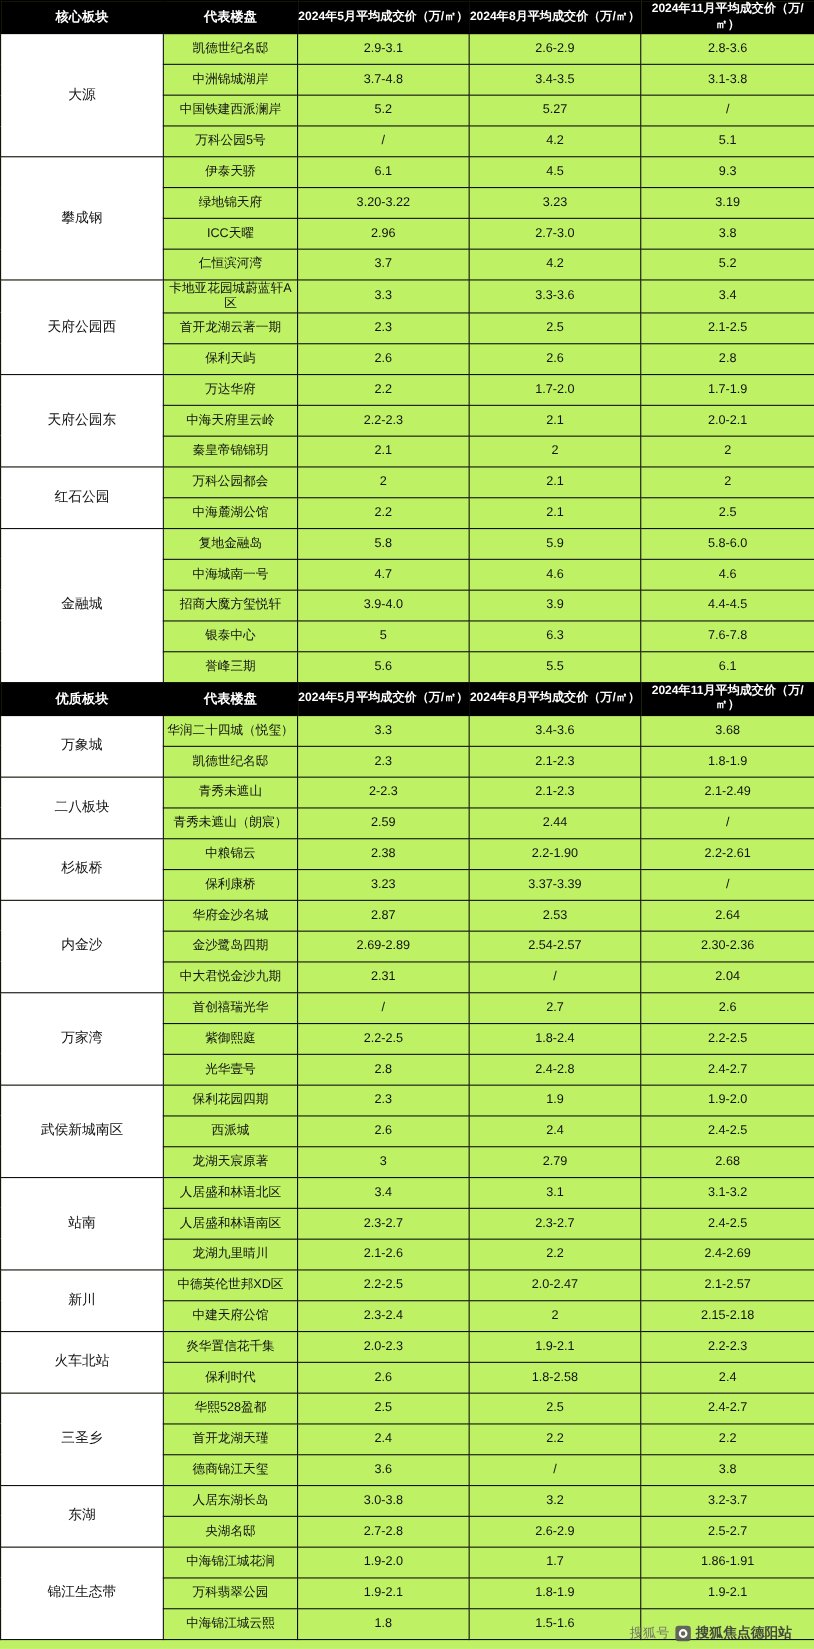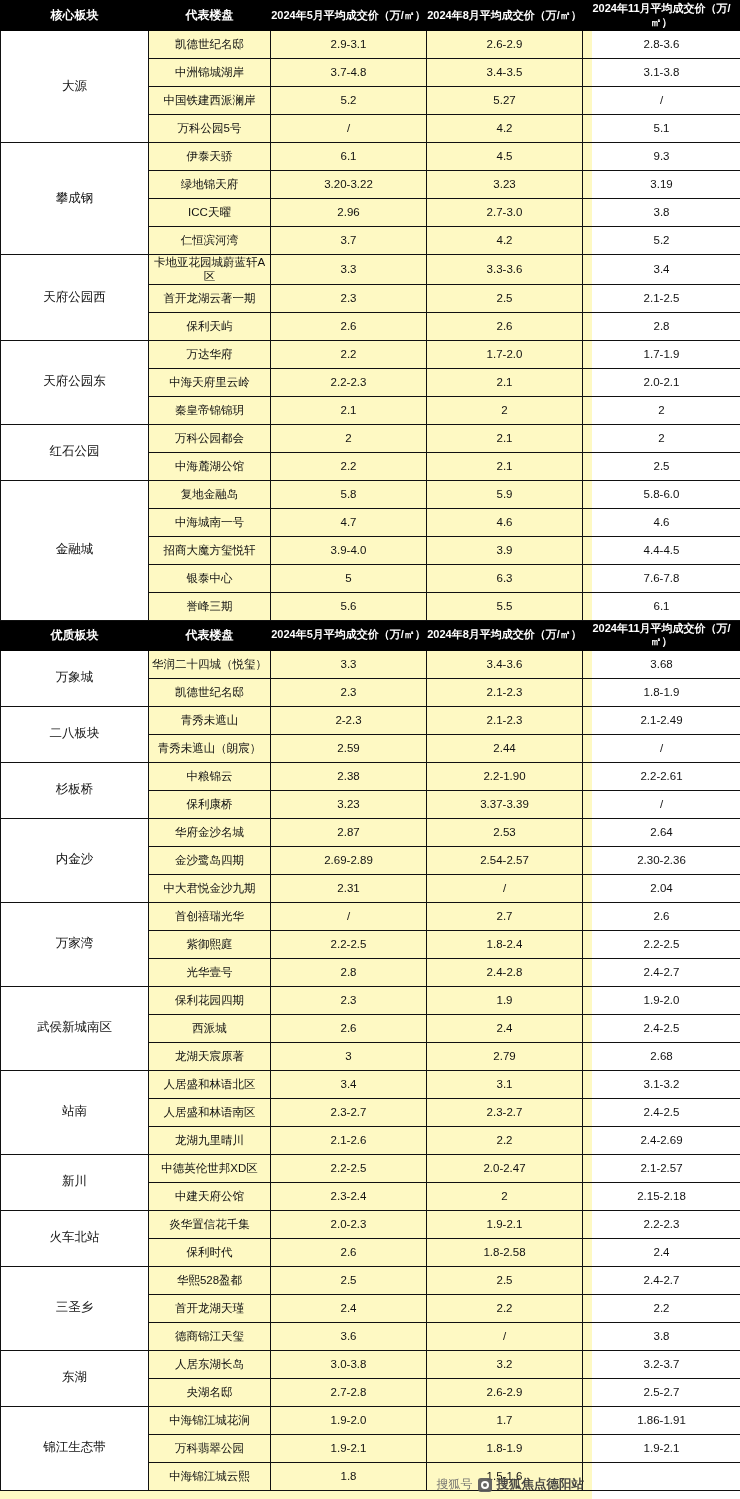--- a/index.html
+++ b/index.html
@@ -2,24 +2,24 @@
 <html><head>
 <meta charset="utf-8">
 <style>
   * { box-sizing: border-box; }
   html, body {
     margin: 0; padding: 0;
     background: #ffffff;
     font-family: "Liberation Sans", sans-serif;
   }
   .page {
-    width: 592px;
+    width: 740px;
     min-height: 1499px;
     position: relative;
-    background: #fef9c3;
+    background: #bef264;
   }
   table.pricetable {
     width: 740px;
     border-collapse: collapse;
     table-layout: fixed;
   }
   table.pricetable col.c0 { width: 148px; }
   table.pricetable col.c1 { width: 122px; }
   table.pricetable col.c2 { width: 156px; }
   table.pricetable col.c3 { width: 156px; }
@@ -58,21 +58,21 @@
   }
   .val {
     font-size: 11.5px;
   }
   .val.leftpad {
     text-align: left;
     padding-left: 6px;
   }
   .watermark {
     position: absolute;
-    right: 8px;
+    right: 20px;
     bottom: 6px;
     display: flex;
     align-items: center;
     gap: 5px;
     font-size: 12.5px;
     color: #3a3a3a;
     font-weight: bold;
     opacity: 0.92;
     justify-content: flex-end;
   }

